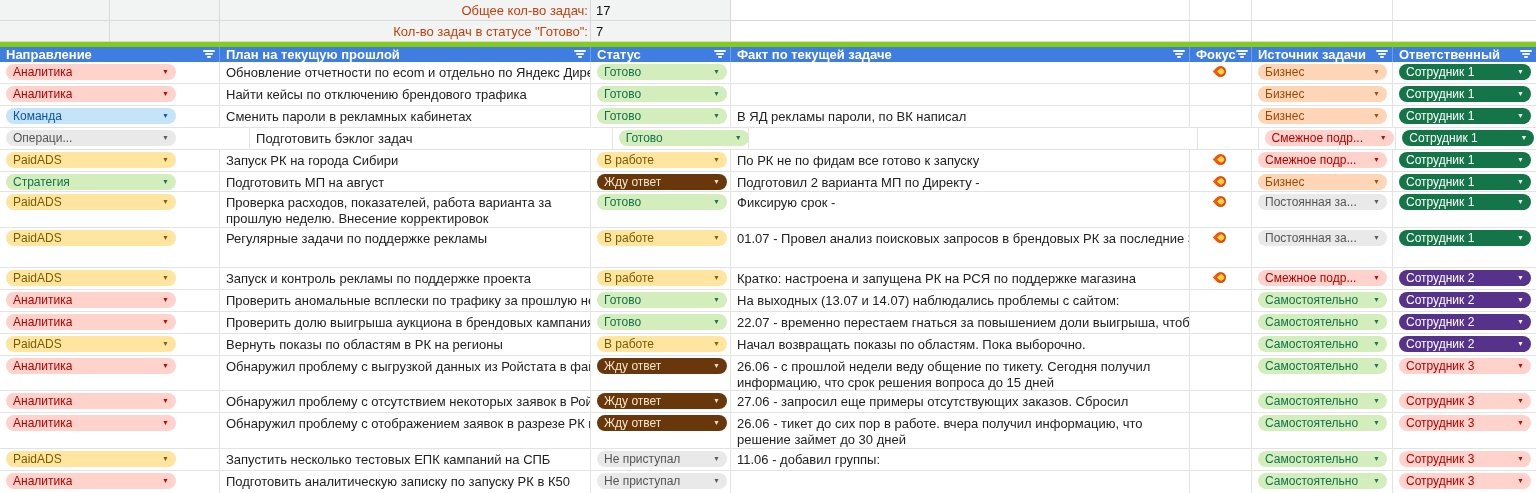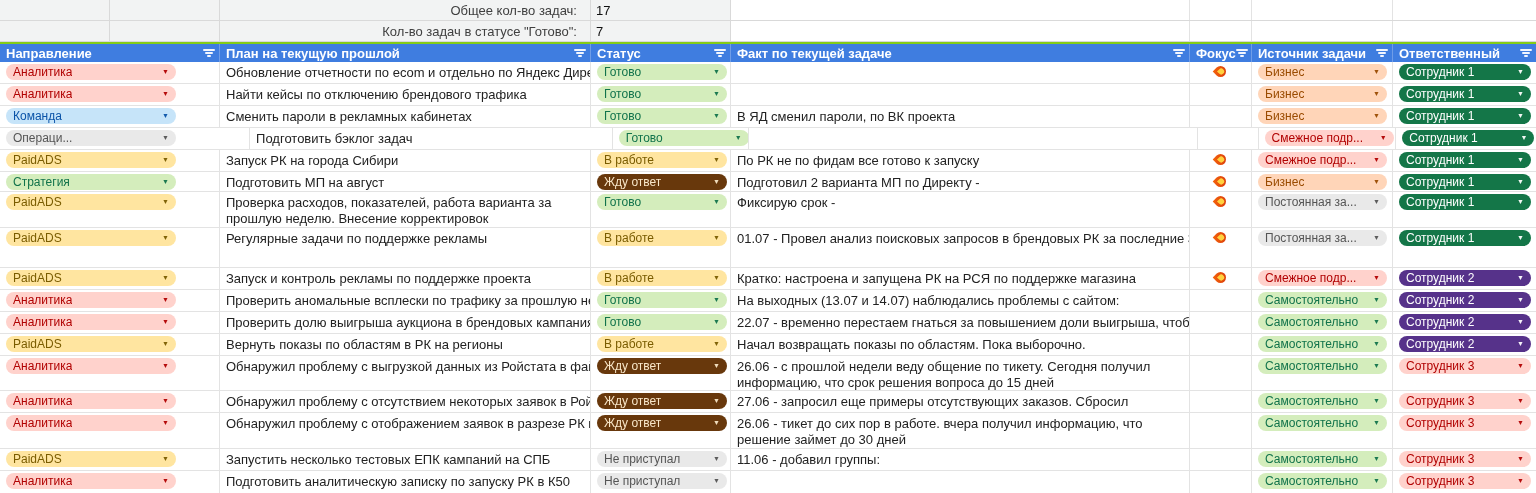--- a/index.html
+++ b/index.html
@@ -7,24 +7,24 @@
     position:relative;width:1536px;height:493px;overflow:hidden;
     font-family:"Liberation Sans","DejaVu Sans",sans-serif;
     font-size:13px;color:#1a1a1a;background:#fff;
   }
   
   .srow{display:flex;height:21px;box-sizing:border-box;border-bottom:1px solid #d9d9d9;}
   .scell{box-sizing:border-box;border-right:1px solid #d9d9d9;height:100%;
          display:flex;align-items:center;overflow:hidden;white-space:nowrap;}
   .scell.gray{background:#f2f3f3;}
   .scell.white{background:#ffffff;border-right-color:#e3e3e3;}
-  .s-label{justify-content:flex-end;padding-right:13px;color:#404040;}
+  .s-label{justify-content:flex-end;padding-right:2px;color:#c2410c;}
   .s-value{padding-left:5px;color:#111;}
   
-  .hrow{display:flex;height:20px;box-sizing:border-box;border-top:2px solid #84cc16;}
+  .hrow{display:flex;height:20px;box-sizing:border-box;border-top:5px solid #84cc16;}
   .hcell{box-sizing:border-box;height:100%;display:flex;align-items:center;
          justify-content:space-between;padding:0 4px 0 6px;
          color:#fff;font-weight:bold;font-size:13px;white-space:nowrap;overflow:hidden;
          border-right:1px solid rgba(255,255,255,0.25);}
   .filter-icon{display:block;width:13px;min-width:13px;height:11px;padding-top:2px;cursor:pointer;}
   .filter-icon i{display:block;height:2px;background:#f2f6ff;margin:0 auto 1px;border-radius:1px;}
   .filter-icon i.b1{width:12px;}
   .filter-icon i.b2{width:8px;}
   .filter-icon i.b3{width:4px;}
   
@@ -202,21 +202,21 @@
             <span class="arr">▼</span>
           </span>
         </div>
         <div class="cell txtcell nowrap" style="width: 371px;">Сменить пароли в рекламных кабинетах</div>
         <div class="cell" style="width: 140px;">
           <span class="chip" style="width: 116px; background: rgb(212, 237, 188); color: rgb(17, 115, 75);">
             <span class="lbl">Готово</span>
             <span class="arr">▼</span>
           </span>
         </div>
-        <div class="cell txtcell nowrap" style="width: 459px;">В ЯД сменил пароли, по ВК проекта</div>
+        <div class="cell txtcell nowrap" style="width: 459px;">В ЯД рекламы пароли, по ВК написал</div>
         <div class="cell focus-cell" style="width: 62px;"></div>
         <div class="cell" style="width: 141px;">
           <span class="chip" style="width: 115px; background: rgb(255, 213, 184); color: rgb(154, 75, 0);">
             <span class="lbl">Бизнес</span>
             <span class="arr">▼</span>
           </span>
         </div>
         <div class="cell" style="width: 143px; border-right: none;">
           <span class="chip" style="width: 118px; background: rgb(20, 118, 72); color: rgb(255, 255, 255);">
             <span class="lbl">Сотрудник 1</span>

